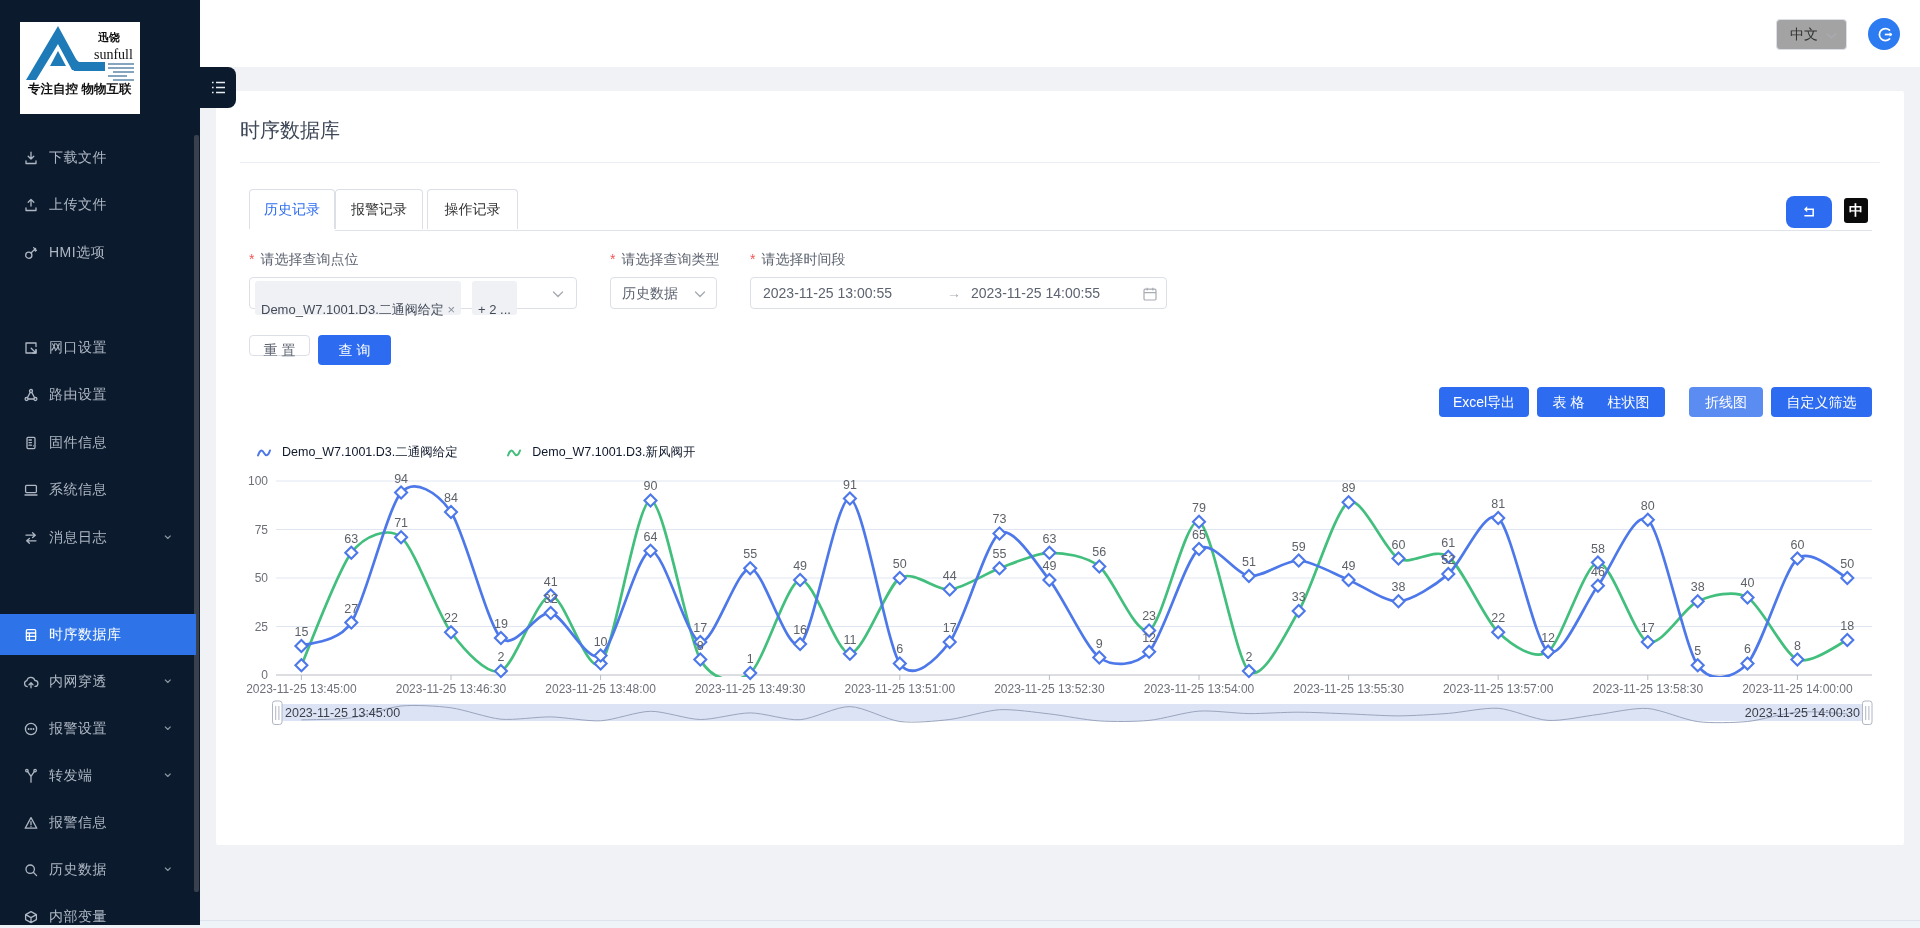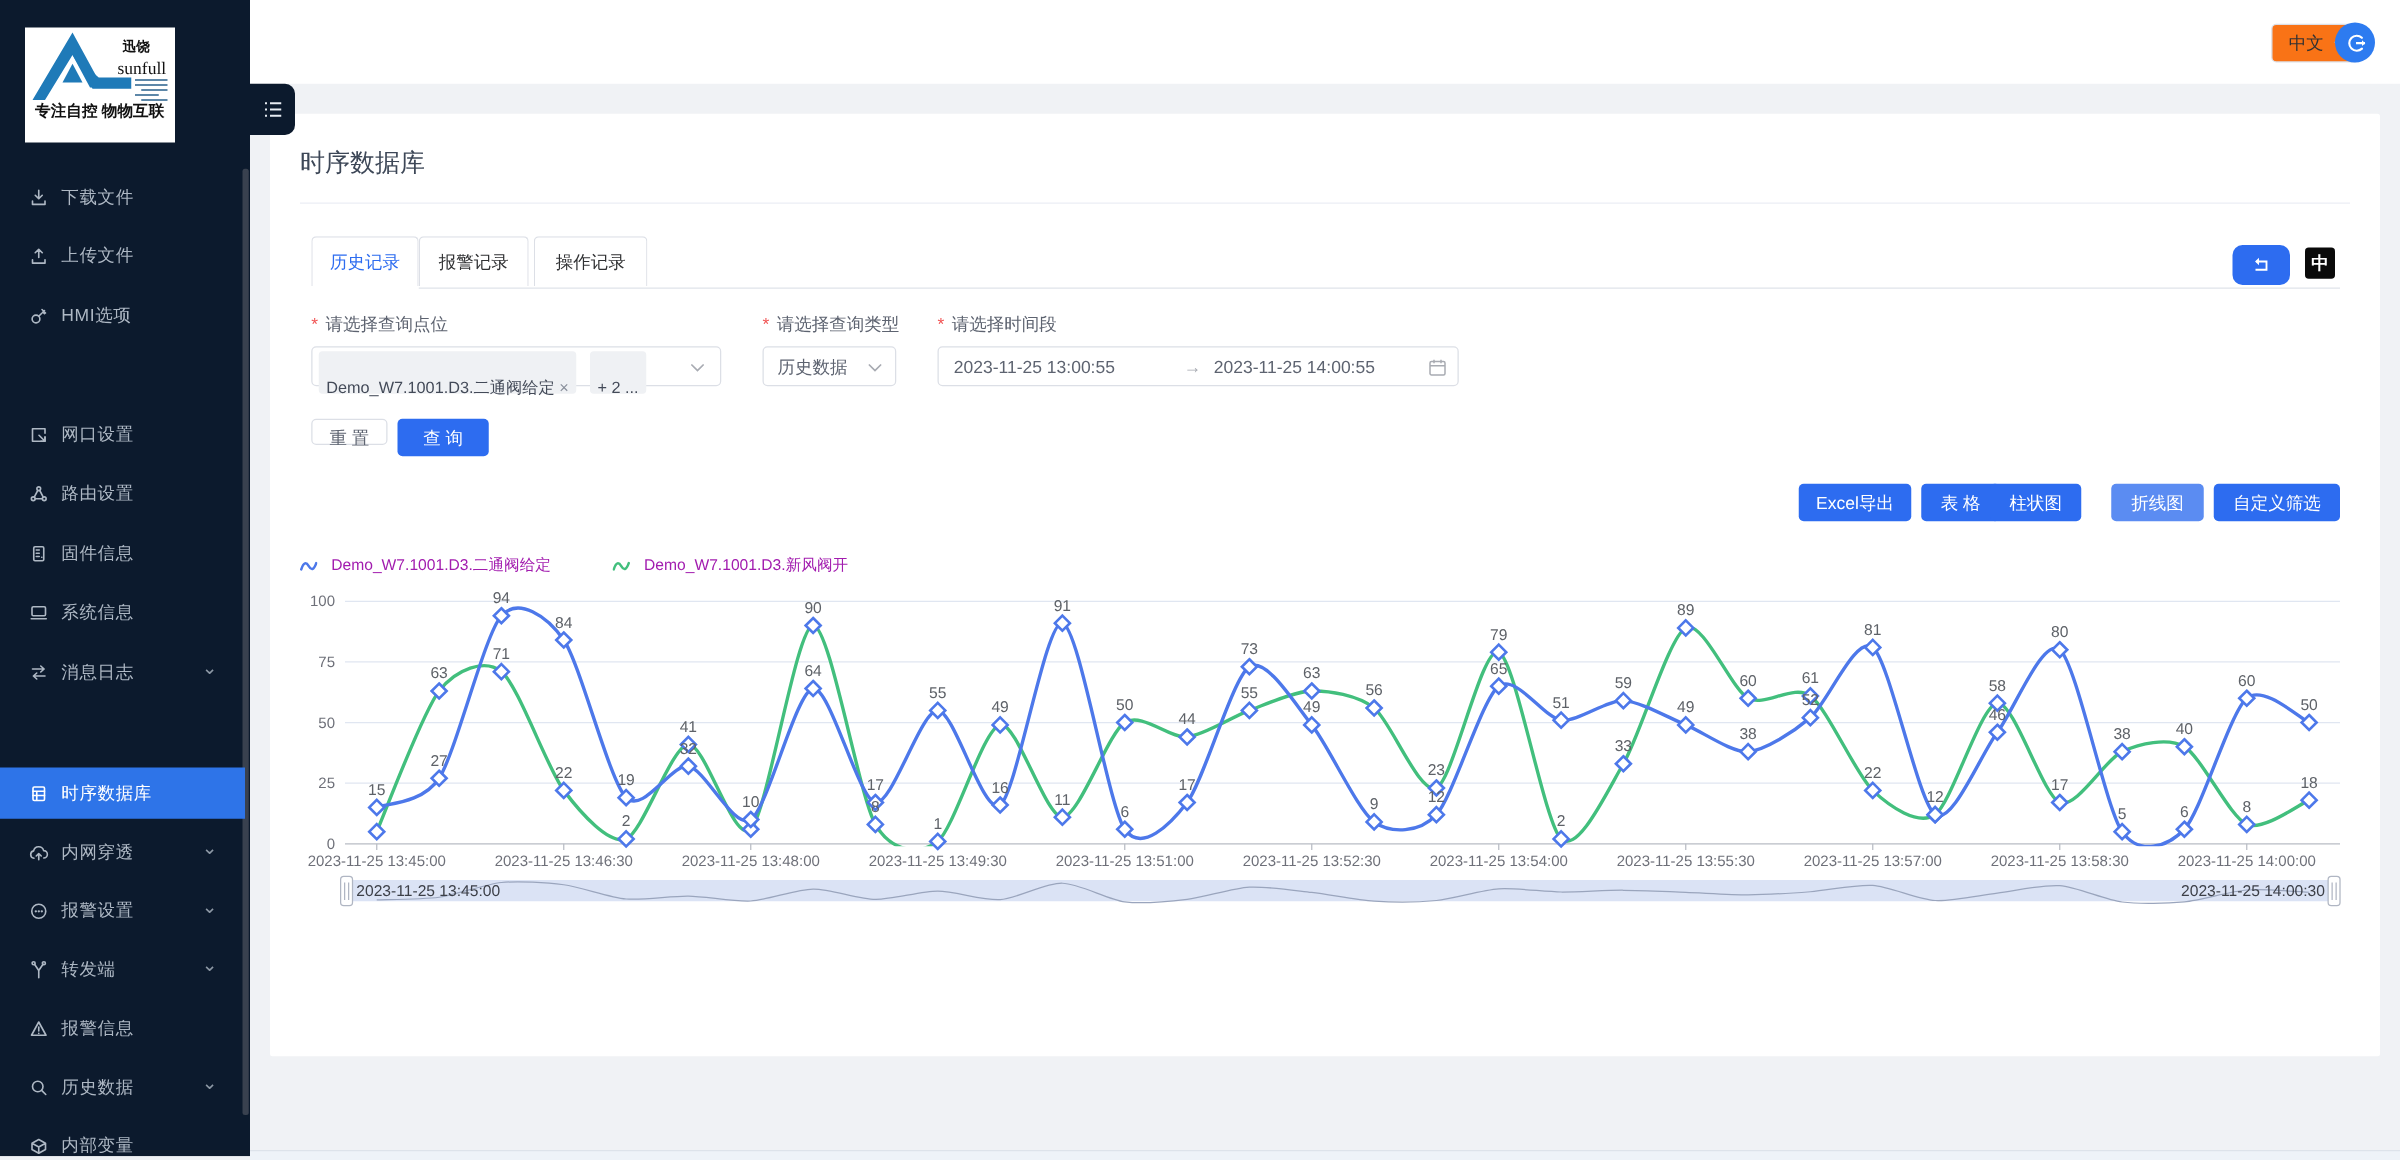--- a/index.html
+++ b/index.html
@@ -6,21 +6,21 @@
 
 #sidebar{position:absolute;left:0;top:0;width:200px;height:925px;background:#0c1a2d;z-index:5;}
 #sb-scroll{position:absolute;left:194px;top:135px;width:5px;height:757px;background:#39414f;border-radius:2px;}
 #logo{position:absolute;left:20px;top:22px;width:120px;height:92px;background:#fff;z-index:8;}
 .mi{position:absolute;left:0;width:196px;height:41px;display:flex;align-items:center;padding-left:23px;color:#aeb8c4;font-size:14px;}
 .mi .mtext{margin-left:10px;letter-spacing:0.5px;}
 .mi.active{background:#2e74e8;color:#fff;}
 .mi .arrow{position:absolute;right:22px;top:8px;font-size:15px;color:#8d98a5;}
 
 #topbar{position:absolute;left:200px;top:0;width:1720px;height:67px;background:#fff;z-index:3;}
-#lang{position:absolute;z-index:4;left:1776px;top:19px;width:71px;height:31px;border:1px solid #dcdfe6;border-radius:4px;background:#f97316;font-size:14px;color:#303133;line-height:29px;text-align:left;padding-left:13px;margin-left:41px;}
+#lang{position:absolute;z-index:4;left:1776px;top:19px;width:71px;height:31px;border:1px solid #dcdfe6;border-radius:4px;background:#a3a3a3;font-size:14px;color:#303133;line-height:29px;text-align:left;padding-left:13px;}
 #avatar{position:absolute;z-index:4;left:1868px;top:18px;width:32px;height:32px;border-radius:50%;background:#2d7bf0;display:flex;align-items:center;justify-content:center;}
 
 #grayband{position:absolute;left:200px;top:67px;width:1720px;height:853px;background:#f0f2f5;}
 #card{position:absolute;left:216px;top:91px;width:1688px;height:754px;background:#fff;border-radius:2px;}
 #hamburger{position:absolute;left:200px;top:67px;width:36px;height:41px;background:#0c1a2d;border-radius:0 8px 8px 0;z-index:6;display:flex;align-items:center;justify-content:center;}
 #bottombar{position:absolute;left:200px;top:920px;width:1720px;height:8px;background:#eef3f8;border-top:1px solid #dde3ea;z-index:7;}
 #bottombar2{position:absolute;left:0px;top:925px;width:200px;height:3px;background:#eef1f5;z-index:7;}
 
 #title{position:absolute;left:240px;top:117px;font-size:20px;color:#3d4757;}
 #divider{position:absolute;left:240px;top:162px;width:1640px;height:1px;background:#ebeef5;}
@@ -32,21 +32,21 @@
 #btn-return{position:absolute;left:1786px;top:196px;width:46px;height:32px;border-radius:8px;background:#2d6cf0;display:flex;align-items:center;justify-content:center;}
 #btn-zh{position:absolute;left:1844px;top:198px;width:24px;height:25px;border-radius:3px;background:#0a0a0a;color:#fff;font-size:14px;font-weight:bold;text-align:center;line-height:25px;}
 .flabel{position:absolute;top:251px;font-size:14px;color:#5d6370;}
 .flabel .star{color:#f15656;margin-right:6px;font-size:14px;}
 .field{position:absolute;top:277px;height:32px;background:#fff;border:1px solid #dcdfe6;border-radius:4px;font-size:14px;color:#5d6370;}
 .tag{position:absolute;top:3px;height:24px;background:#eff1f4;border-radius:3px;font-size:13px;color:#434a58;line-height:24px;padding:17px 6px;}
 #reset{position:absolute;left:249px;top:335px;width:61px;height:21px;border:1px solid #dcdfe6;border-radius:4px;background:#fff;font-size:14px;color:#5d6370;text-align:center;line-height:28px;}
 #query{position:absolute;left:318px;top:335px;width:73px;height:30px;border-radius:4px;background:#2d6cf0;font-size:14px;color:#fff;text-align:center;line-height:30px;}
 .cbtn{position:absolute;top:387px;height:30px;border-radius:4px;background:#2d6cf0;color:#fff;font-size:14px;text-align:center;line-height:30px;}
 
-#legend{position:absolute;left:240px;top:444px;height:16px;font-size:12.5px;color:#a21caf;z-index:2;}
+#legend{position:absolute;left:257px;top:444px;height:16px;font-size:12.5px;color:#0f172a;z-index:2;}
 .litem{display:inline-flex;align-items:center;margin-right:46px;}
 .licon{margin-right:11px;}
 #chartwrap{position:absolute;left:216px;top:430px;width:1688px;height:310px;}
 </style></head>
 <body>
 <div id="grayband"></div>
 <div id="topbar"></div>
 <div id="lang">中文<svg width="11" height="6" viewBox="0 0 11 6" style="position:absolute;right:9px;top:13px">
       <path d="M1 .8l4.5 4L10 .8" fill="none" stroke="#a8abb2" stroke-width="1.3" stroke-linecap="round"></path>
     </svg></div>

